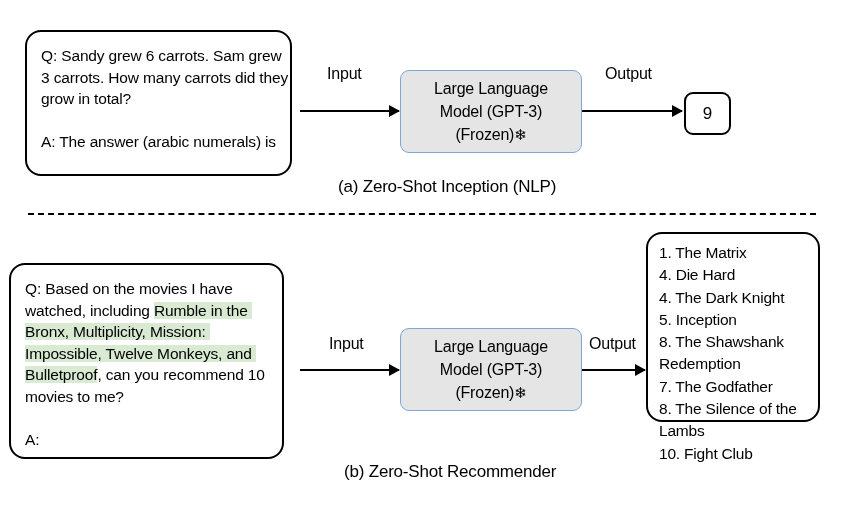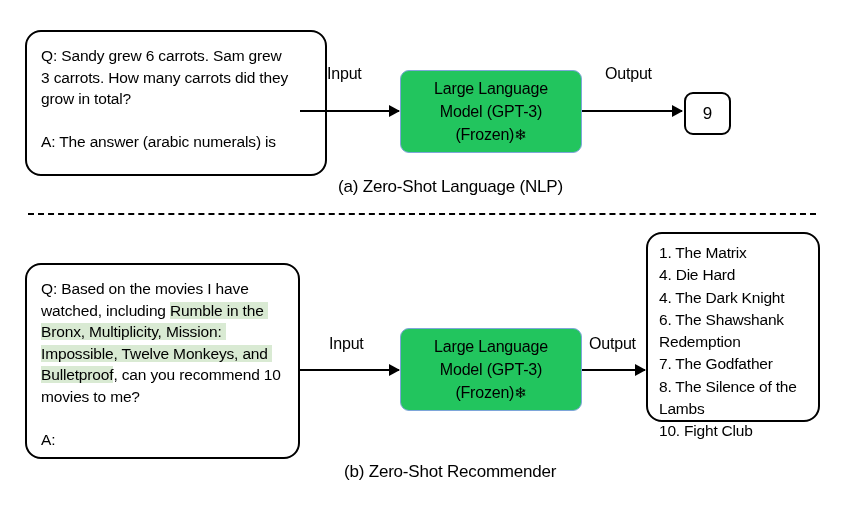--- a/index.html
+++ b/index.html
@@ -31,21 +31,21 @@
     font-size: 15.5px;
     line-height: 21.5px;
     letter-spacing: -0.15px;
     white-space: pre-wrap;
   }
 
   
   .llmbox {
     position: absolute;
     box-sizing: border-box;
-    background: #22c55e;
+    background: #e5e5e5;
     border: 1.6px solid #7ea6d9;
     border-radius: 9px;
     display: flex;
     align-items: center;
     justify-content: center;
     text-align: center;
   }
   .llmbox .llmtxt {
     font-size: 16px;
     line-height: 23px;
@@ -113,21 +113,21 @@
     line-height: 22.3px;
     letter-spacing: -0.2px;
   }
   .movielist li { white-space: normal; }
 </style>
 </head>
 <body>
 
 <div id="canvas">
 
-  <div class="rbox" style="left:25px; top:30px; width:302px; height:146px;">
+  <div class="rbox" style="left:25px; top:30px; width:267px; height:146px;">
     <div class="txt" style="position:absolute; left:14px; top:13px; width:248px;">Q: Sandy grew 6 carrots. Sam grew 3 carrots. How many carrots did they grow in total?
 
 A: The answer (arabic numerals) is</div>
   </div>
 
   <div class="lbl" style="left:327px; top:64px;">Input</div>
   <div class="arrow" style="left:300px; top:110px; width:99px;"></div>
 
   <div class="llmbox" style="left:400px; top:70px; width:182px; height:83px;">
     <div class="llmtxt">
@@ -139,25 +139,25 @@
     </div>
   </div>
 
   <div class="lbl" style="left:605px; top:64px;">Output</div>
   <div class="arrow" style="left:582px; top:110px; width:100px;"></div>
 
   <div class="rbox" style="left:684px; top:92px; width:47px; height:43px; border-radius:9px; display:flex; align-items:center; justify-content:center;">
     <span class="txt" style="font-size:17px;">9</span>
   </div>
 
-  <div class="caption" style="left:338px; top:176px;">(a) Zero-Shot Language (NLP)</div>
+  <div class="caption" style="left:338px; top:176px;">(a) Zero-Shot Inception (NLP)</div>
 
   <div class="divider" style="left:28px; top:213px; width:788px;"></div>
 
-  <div class="rbox" style="left:25px; top:263px; width:275px; height:196px;">
+  <div class="rbox" style="left:9px; top:263px; width:275px; height:196px;">
     <div class="txt" style="position:absolute; left:14px; top:13px; width:250px;"><span>Q: Based on the movies I have watched, including </span><span class="hl">Rumble in the Bronx, Multiplicity, Mission: Impossible, Twelve Monkeys, and Bulletproof</span><span>, can you recommend 10 movies to me?
 
 A:</span></div>
   </div>
 
   <div class="lbl" style="left:329px; top:334px;">Input</div>
   <div class="arrow" style="left:300px; top:369px; width:99px;"></div>
 
   <div class="llmbox" style="left:400px; top:328px; width:182px; height:83px;">
     <div class="llmtxt">
@@ -170,21 +170,22 @@
   </div>
 
   <div class="lbl" style="left:589px; top:334px;">Output</div>
   <div class="arrow" style="left:582px; top:369px; width:63px;"></div>
 
   <div class="rbox" style="left:646px; top:232px; width:174px; height:190px;">
     <ul class="movielist" style="position:absolute; left:11px; top:8px; width:156px;">
       <li>1. The Matrix</li>
       <li>4. Die Hard</li>
       <li>4. The Dark Knight</li>
-      <li>6. The Shawshank Redemption</li>
+      <li>5. Inception</li>
+      <li>8. The Shawshank Redemption</li>
       <li>7. The Godfather</li>
       <li>8. The Silence of the Lambs</li>
       <li>10. Fight Club</li>
     </ul>
   </div>
 
   <div class="caption" style="left:344px; top:461px;">(b) Zero-Shot Recommender</div>
 
 </div>
 

